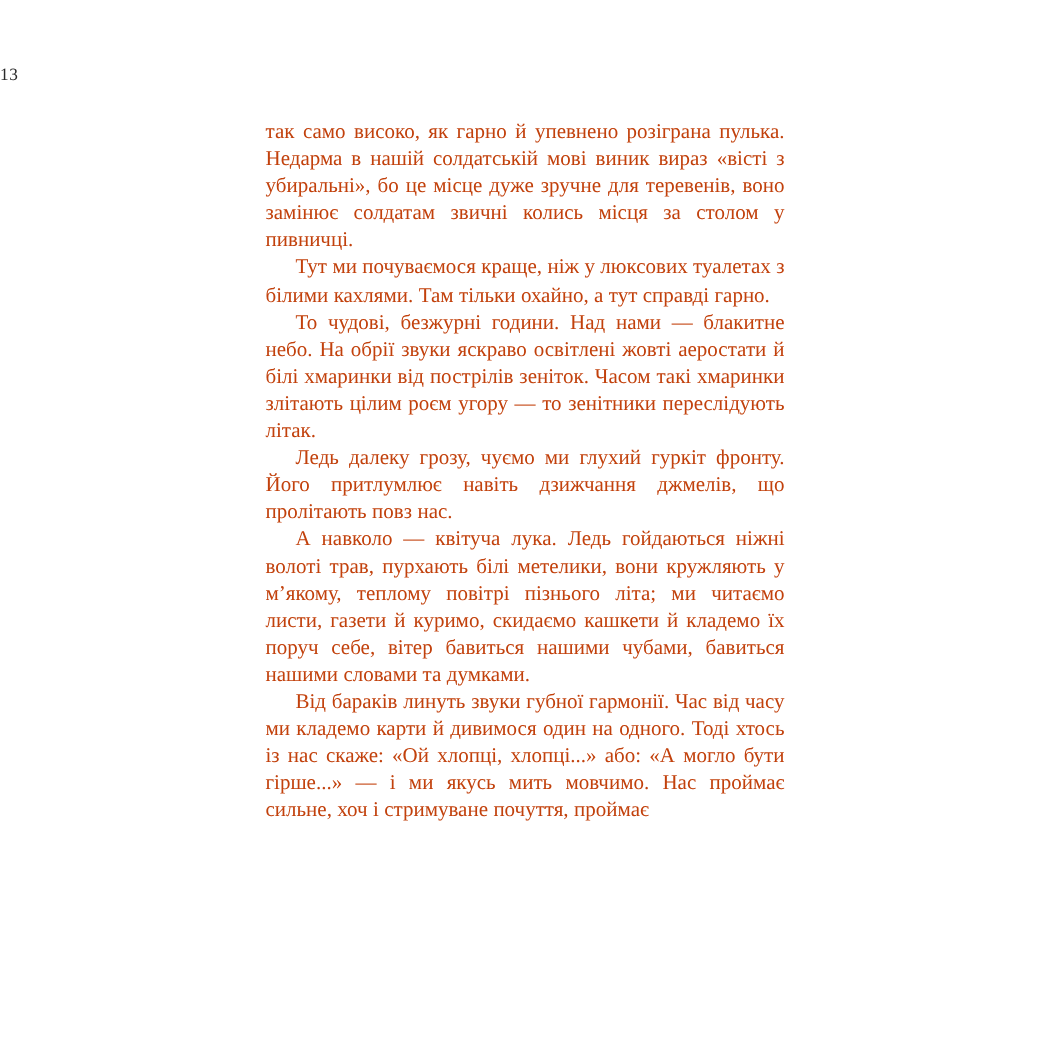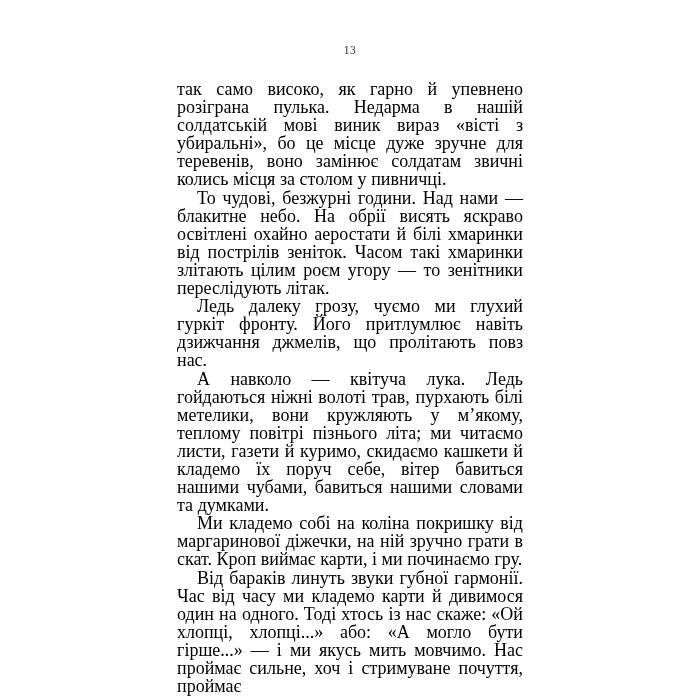--- a/index.html
+++ b/index.html
@@ -23,38 +23,37 @@
     background: #ffffff;
     box-sizing: border-box;
   }
 
   
   .folio {
     position: absolute;
     top: 44px;
     left: 0;
     width: 700px;
-    text-align: center;
     font-size: 11.5px;
     letter-spacing: 0.4px;
     color: #2a2a2a;
     font-family: "Liberation Serif", "DejaVu Serif", serif;
   }
 
   
   .textblock {
     position: absolute;
     top: 80px;
     left: 177px;
     width: 346px;
-    font-size: 18px;
+    font-size: 14px;
     line-height: 18.1px;
     text-align: justify;
     text-justify: inter-word;
-    color: #000000;
+    color: #c2410c;
     -webkit-font-smoothing: antialiased;
   }
 
   .textblock p {
     margin: 0;
     text-indent: 20px;
     hyphens: manual;
     word-spacing: 0.1px;
   }
 
@@ -69,20 +68,20 @@
 </style>
 </head>
 <body>
 
 <div class="page">
 
   <div class="folio">13</div>
 
   <div class="textblock">
     <p class="noindent">так само високо, як гарно й упевнено розіграна пулька. Недарма в нашій солдатській мові виник вираз «вісті з убиральні», бо це місце дуже зручне для теревенів, воно замінює солдатам звичні колись місця за столом у пивничці.</p>
-    <p>То чудові, безжурні години. Над нами — блакитне небо. На обрії висять яскраво освітлені охайно аеростати й білі хмаринки від пострілів зеніток. Часом такі хмаринки злітають цілим роєм угору — то зенітники переслідують літак.</p>
+    <p>Тут ми почуваємося краще, ніж у люксових туалетах з білими кахлями. Там тільки охайно, а тут справді гарно.</p>
+    <p>То чудові, безжурні години. Над нами — блакитне небо. На обрії звуки яскраво освітлені жовті аеростати й білі хмаринки від пострілів зеніток. Часом такі хмаринки злітають цілим роєм угору — то зенітники переслідують літак.</p>
     <p>Ледь далеку грозу, чуємо ми глухий гуркіт фронту. Його притлумлює навіть дзижчання джмелів, що пролітають повз нас.</p>
     <p>А навколо — квітуча лука. Ледь гойдаються ніжні волоті трав, пурхають білі метелики, вони кружляють у м’якому, теплому повітрі пізнього літа; ми читаємо листи, газети й куримо, скидаємо кашкети й кладемо їх поруч себе, вітер бавиться нашими чубами, бавиться нашими словами та думками.</p>
-    <p>Ми кладемо собі на коліна покришку від маргаринової діжечки, на ній зручно грати в скат. Кроп виймає карти, і ми починаємо гру.</p>
     <p>Від бараків линуть звуки губної гармонії. Час від часу ми кладемо карти й дивимося один на одного. Тоді хтось із нас скаже: «Ой хлопці, хлопці...» або: «А могло бути гірше...» — і ми якусь мить мовчимо. Нас проймає сильне, хоч і стримуване почуття, проймає</p>
   </div>
 
 </div>
 
 </body></html>

